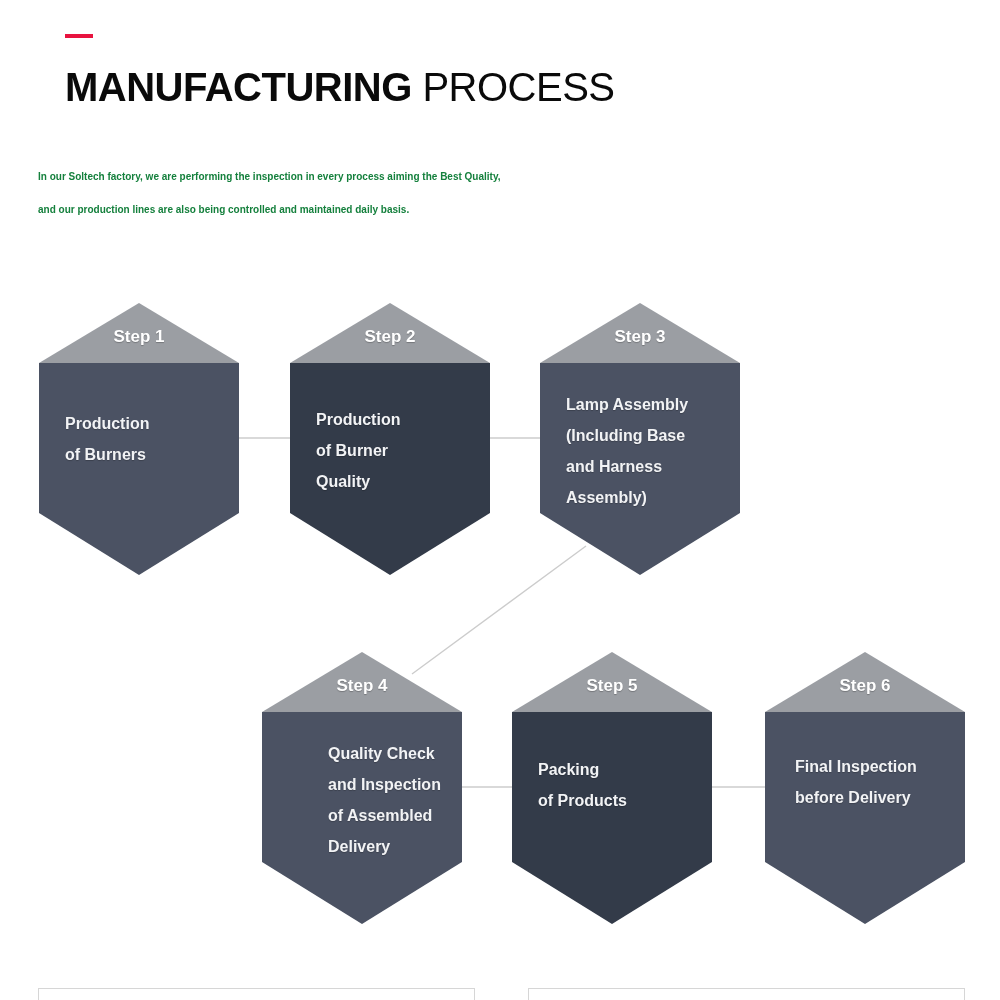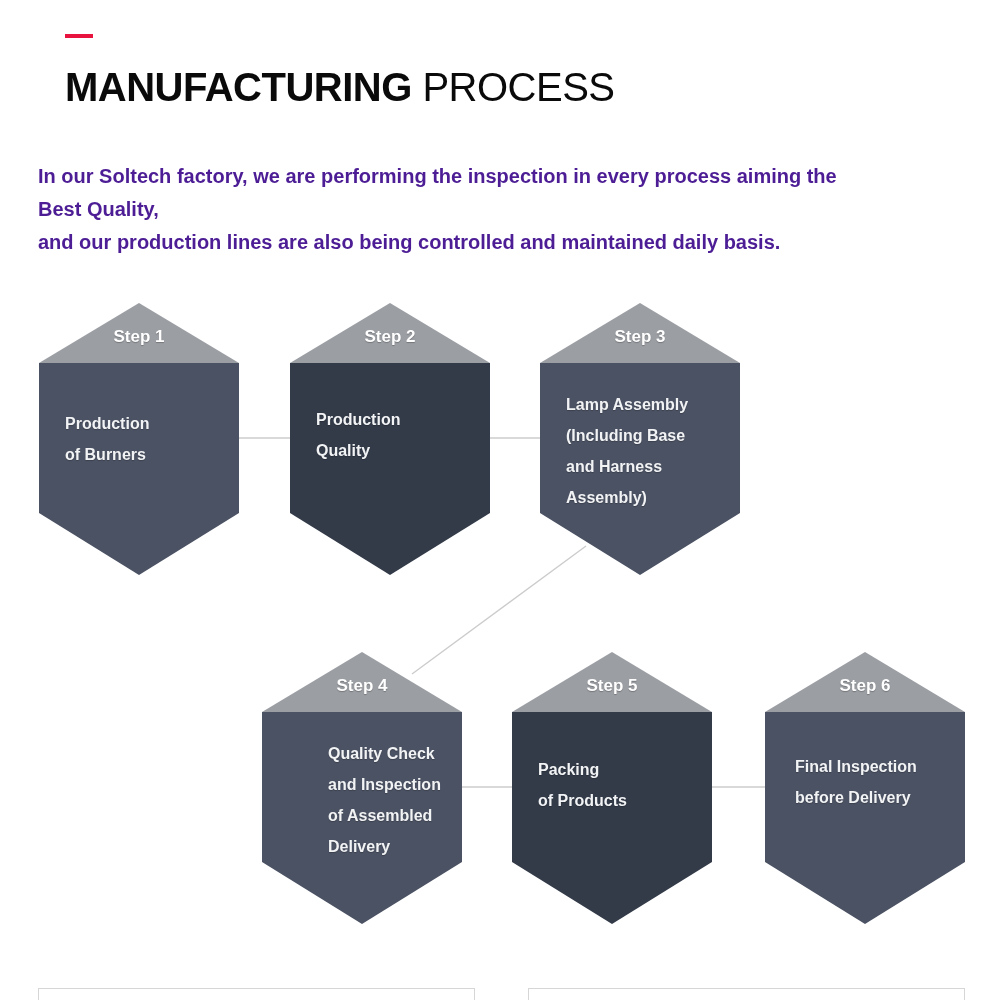--- a/index.html
+++ b/index.html
@@ -46,23 +46,23 @@
 
   
   #intro-block {
     position: absolute;
     left: 38px;
     top: 160px;
     width: 840px;
   }
   #intro-block p {
     margin: 0;
-    font-size: 20px;
+    font-size: 10px;
     line-height: 33px;
-    color: #4c1d95;
+    color: #15803d;
     font-weight: 600;
   }
 
   
   #flow-diagram {
     position: absolute;
     left: 0;
     top: 0;
     width: 1000px;
     height: 1000px;
@@ -158,20 +158,21 @@
   </div>
 
   <div class="hex-node" style="left:290px; top:303px;">
     <svg class="hex-svg" width="200" height="272" viewBox="0 0 200 272">
       <polygon points="0,60 100,0 200,60 200,60 0,60" fill="#9b9ea3"></polygon>
       <polygon points="0,60 200,60 200,210 100,272 0,210" fill="#333b49"></polygon>
     </svg>
     <div class="hex-step-label">Step 2</div>
     <div class="hex-body-text" style="top:101px;">
       <div>Production</div>
+      <div>of Burner</div>
       <div>Quality</div>
     </div>
   </div>
 
   <div class="hex-node" style="left:540px; top:303px;">
     <svg class="hex-svg" width="200" height="272" viewBox="0 0 200 272">
       <polygon points="0,60 100,0 200,60 200,60 0,60" fill="#9b9ea3"></polygon>
       <polygon points="0,60 200,60 200,210 100,272 0,210" fill="#4b5263"></polygon>
     </svg>
     <div class="hex-step-label">Step 3</div>

